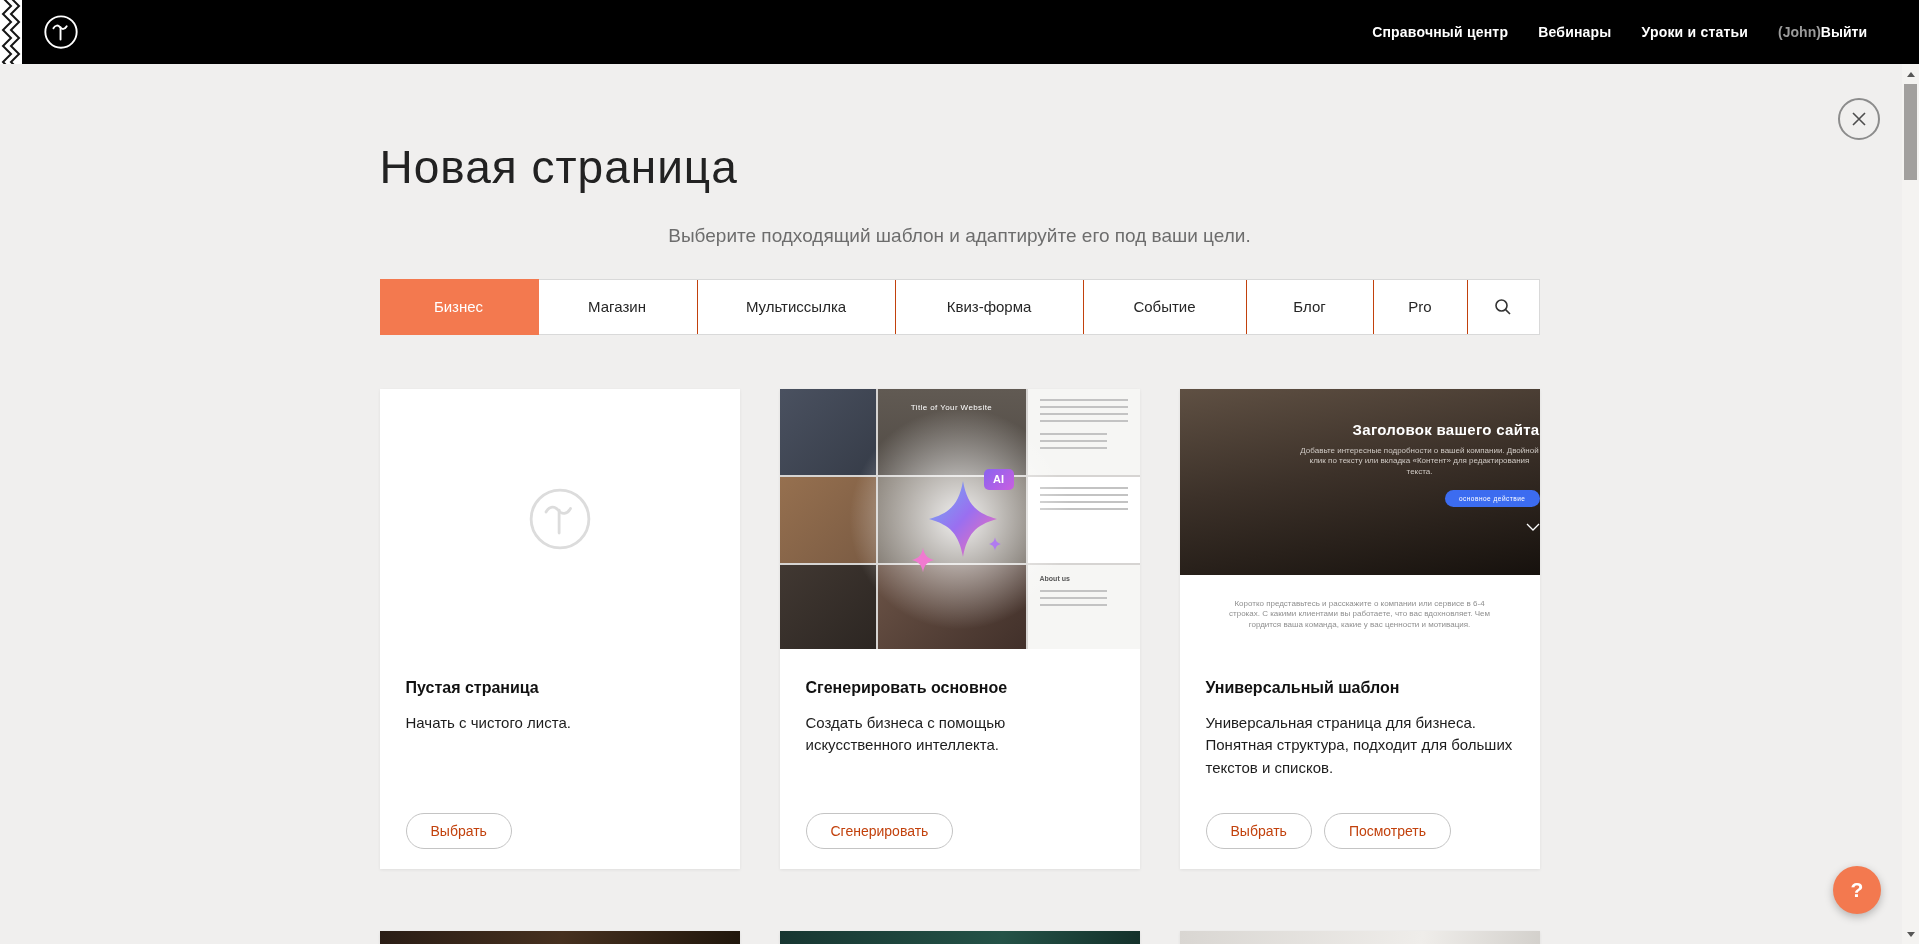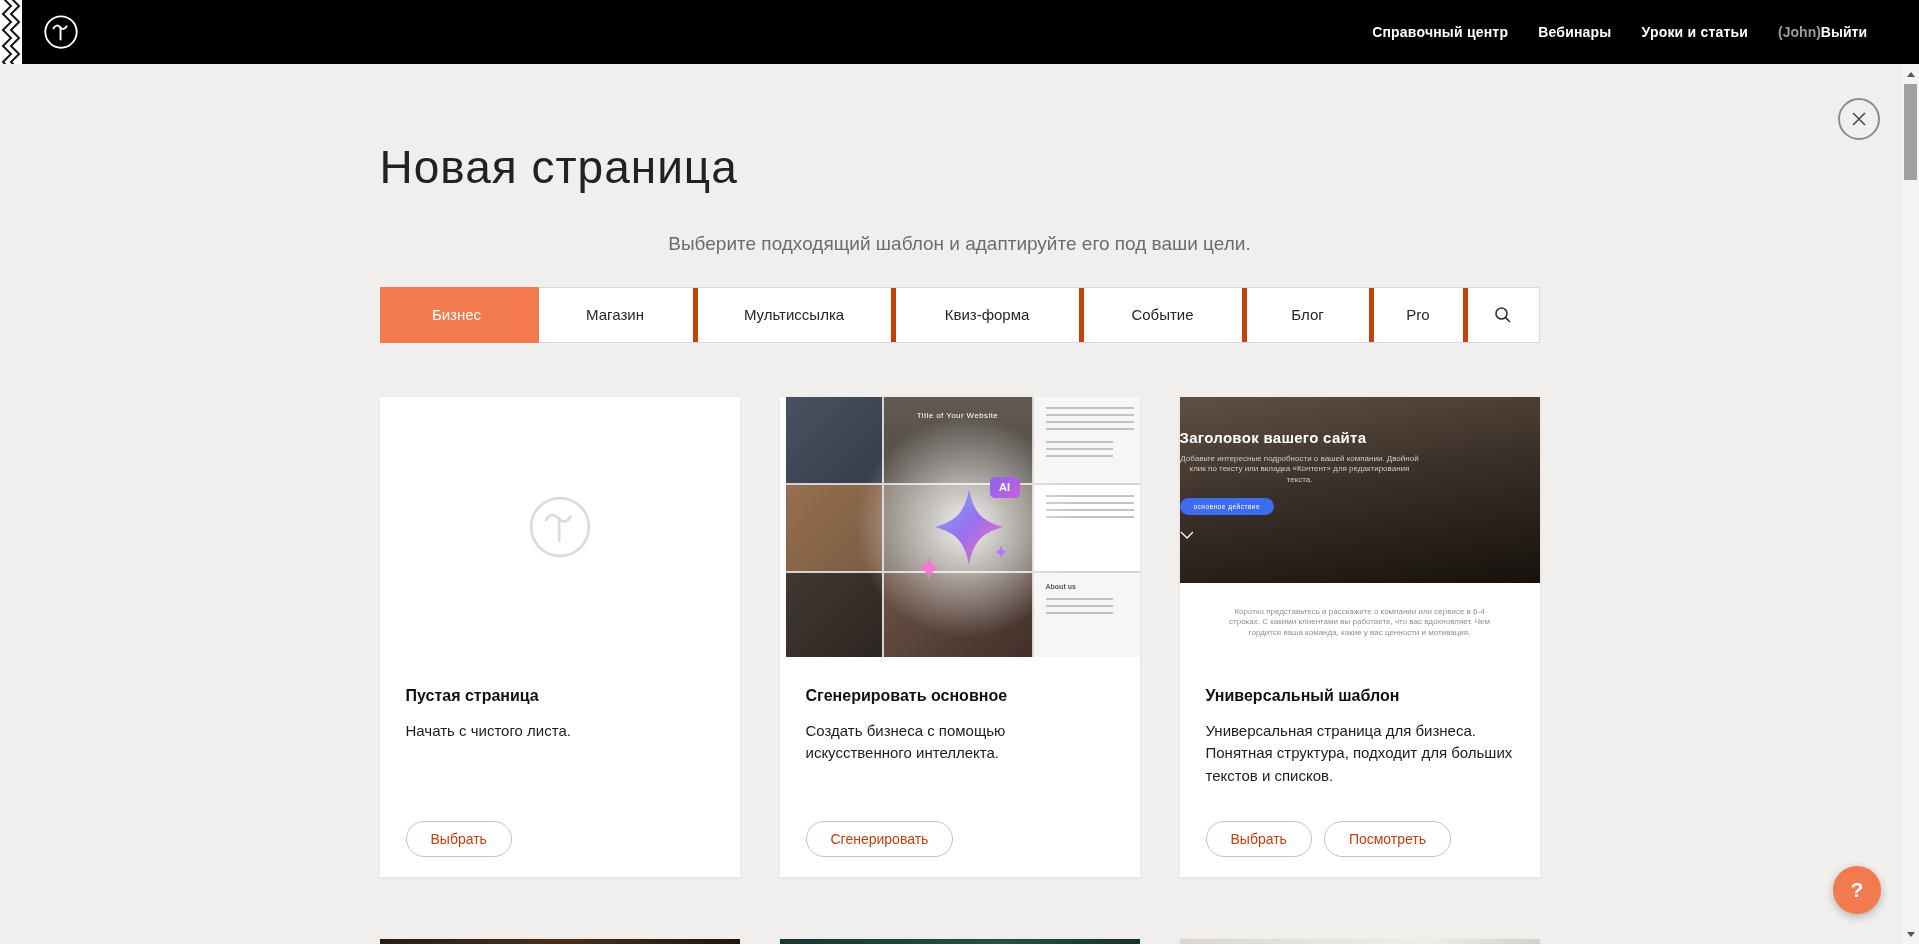--- a/index.html
+++ b/index.html
@@ -41,27 +41,27 @@
     display:flex; align-items:center; justify-content:center;
     box-shadow:0 3px 8px rgba(0,0,0,.25); cursor:pointer; z-index:9;
   }
 
   
   .container { width:1160px; margin:0 auto; padding-top:64px; }
   .page-title {
     margin:78px 0 0; text-align:left; font-size:46px; line-height:1.1; font-weight:300;
     letter-spacing:1px; color:#222;
   }
-  .page-subtitle { margin-top:40px; text-align:center; font-size:19px; color:#6d6d6d; }
+  .page-subtitle { margin-top:32px; text-align:center; font-size:19px; color:#6d6d6d; }
 
   
   .tabs { margin-top:32px; display:flex; background:#fff; border:1px solid #d9d9d9; height:56px; }
   .tab {
     display:flex; align-items:center; justify-content:center; font-size:15px; color:#262626;
-    border-right:5px solid #c2410c; cursor:pointer; white-space:nowrap;
+    border-right:1px solid #c2410c; cursor:pointer; white-space:nowrap;
   }
   .tab:last-child { border-right:none; }
   .tab.active {
     background:#f3794f; color:#fff; border-right-color:transparent;
     box-shadow:0 0 0 1px #f3794f; position:relative; z-index:1;
   }
 
   
   .cards { margin-top:54px; display:grid; grid-template-columns:repeat(3,360px); justify-content:space-between; }
   .cards.row2 { margin-top:62px; }
@@ -75,21 +75,21 @@
     background:#fff; border:1px solid #c4c4c4; border-radius:20px; height:36px; padding:0 24px;
     display:flex; align-items:center; font-size:14px; color:#c2410c; cursor:pointer; white-space:nowrap;
   }
 
   
   .blank-preview { display:flex; align-items:center; justify-content:center; height:260px; }
 
   
   .collage {
     height:260px; display:grid; grid-template-columns:96px 148px 112px; grid-template-rows:86px 86px 84px;
-    gap:2px; background:#d6d4d2; position:relative;margin-left:6px;
+    gap:2px; background:#d6d4d2; position:relative;
   }
   .tile { overflow:hidden; position:relative; }
   .t-a { background:linear-gradient(135deg,#4a5160,#363c48); }
   .t-b { background:linear-gradient(135deg,#96704f,#7a5b43); }
   .t-c { background:linear-gradient(135deg,#413832,#2c2622); }
   .t-title { background:linear-gradient(180deg,#615a53,#514b45); display:flex; align-items:flex-start; justify-content:center; }
   .t-title span { margin-top:14px; color:#fff; font-size:8px; letter-spacing:.4px; }
   .t-office { background:linear-gradient(135deg,#7d756b,#655d54); }
   .t-people { background:linear-gradient(135deg,#6b5346,#41302a); }
   .t-light { background:#f6f6f4; }
@@ -106,21 +106,21 @@
   .spark-tiny { position:absolute; left:208px; top:148px; width:14px; height:14px; }
   .ai-badge {
     position:absolute; left:204px; top:80px; width:30px; height:21px; border-radius:5px;
     background:linear-gradient(135deg,#8a63f0,#c95fe0); color:#fff; font-size:11px; font-weight:bold;
     display:flex; align-items:center; justify-content:center;
   }
 
   
   .hero {
     height:186px; background:linear-gradient(170deg,#5f5043 0%,#3c3129 45%,#16110d 100%);
-    display:flex; flex-direction:column; align-items:flex-start; padding-top:32px; text-align:center;
+    display:flex; flex-direction:column; align-items:flex-end; padding-top:32px; text-align:center;
   }
   .hero-heading { color:#fff; font-size:15px; font-weight:bold; letter-spacing:.3px; }
   .hero-subtext { margin-top:8px; width:240px; font-size:8px; line-height:1.35; color:#cfc9c4; }
   .hero-cta {
     margin-top:12px; padding:5px 14px; border-radius:9px; background:#3c6cf0; color:#fff;
     font-size:6.5px; letter-spacing:.5px; cursor:pointer;
   }
   .hero-chevron { margin-top:16px; }
   .sim-body { height:74px; background:#fff; padding-top:24px; }
   .sim-body-text { width:272px; margin:0 auto; font-size:8px; line-height:1.35; color:#8f8f8f; text-align:center; }

